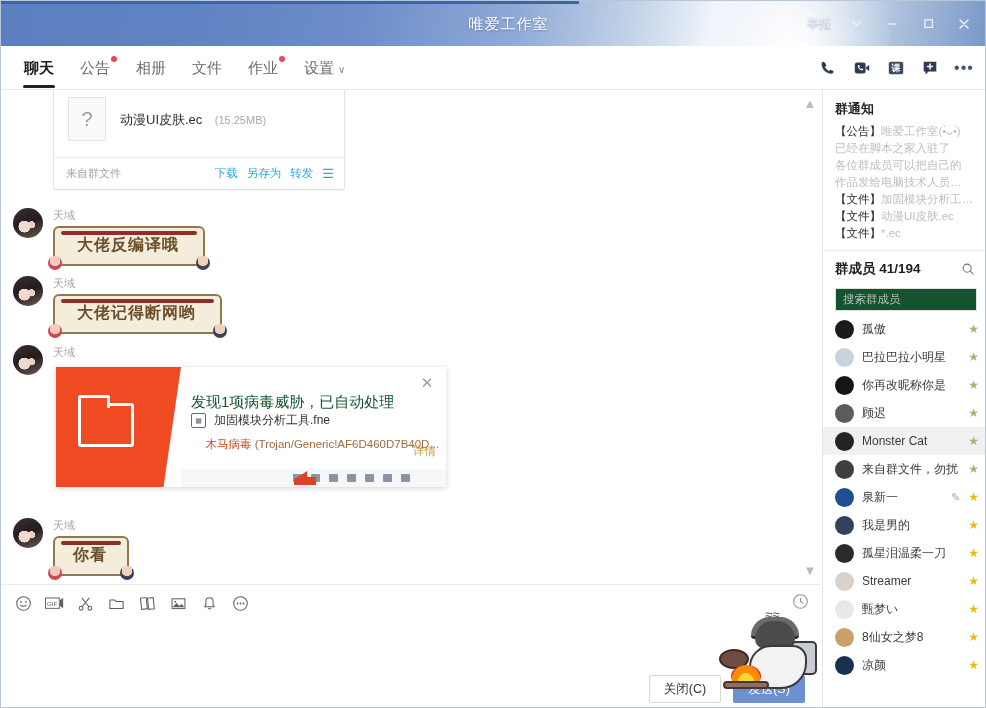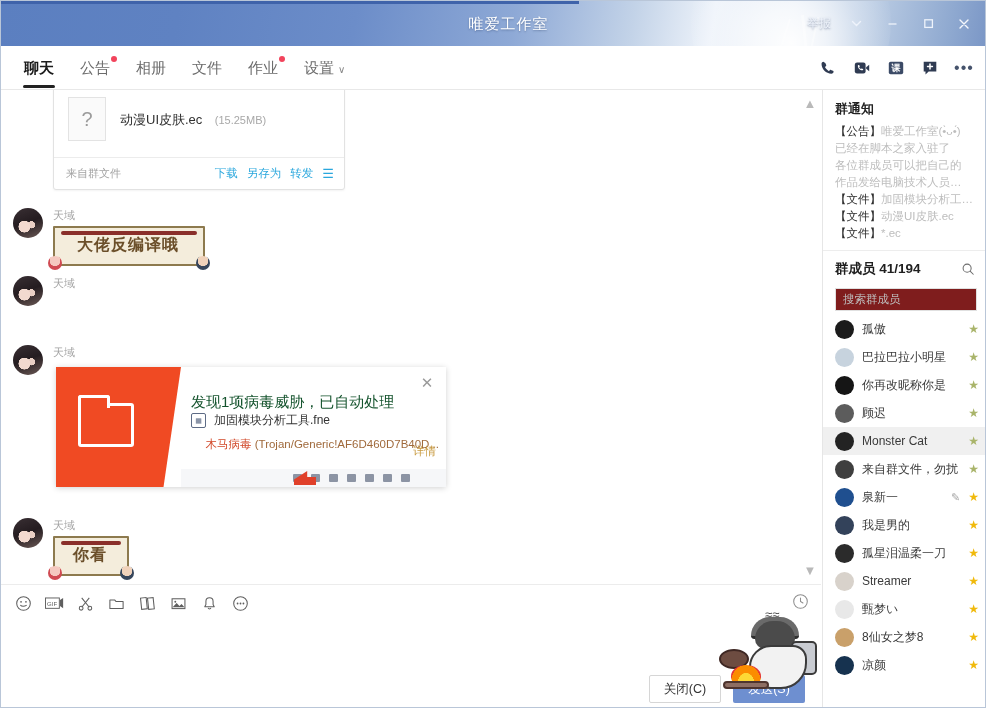--- a/index.html
+++ b/index.html
@@ -118,21 +118,21 @@
       radial-gradient(circle at 38% 62%, #f2d9cf 0 22%, rgba(0,0,0,0) 23%),
       radial-gradient(circle at 62% 56%, #e9cfc4 0 14%, rgba(0,0,0,0) 15%),
       linear-gradient(160deg, #3a3034 0%, #241c20 48%, #6c5a56 100%);
   }
   .sender { font-size: 11px; color: #a3a3a3; margin-bottom: 3px; }
 
   
   .sticker {
     position: relative; display: inline-block;
     background: #f4eddc; border: 2px solid #8d7a4e;
-    border-radius: 1px; padding: 7px 24px 8px 22px;
+    border-radius: 6px; padding: 7px 24px 8px 22px;
   }
   .sticker::before {
     content:""; position:absolute; left:6px; right:6px; top:3px;
     height:4px; background:#8a2f2a; border-radius:2px;
   }
   .sticker .txt {
     font-size: 16px; color: #6b4f2a; font-weight: 700;
     letter-spacing: 1px; white-space: nowrap;
   }
   .sticker .chibi {
@@ -301,21 +301,21 @@
   #notice .line .tag { color: #2f2f2f; }
   #notice .blurred { color:#bdbdbd; filter: blur(0.35px); }
 
   #memhead {
     display:flex; align-items:center; padding: 9px 12px 4px 12px;
   }
   #memhead .t { font-size: 13.5px; font-weight: 700; color: #1f1f1f; }
   #memhead .sicon { margin-left:auto; color:#6d6d6d; cursor:pointer; display:flex; }
   #memsearch {
     margin: 6px 10px 4px 12px; height: 23px;
-    border: 1px solid #e0e0e0; background:#7f1d1d;
+    border: 1px solid #e0e0e0; background:#14532d;
     display:flex; align-items:center; padding: 0 7px;
   }
   #memsearch span { font-size: 11.5px; color: #bfbfbf; }
 
   .member {
     display:flex; align-items:center; gap: 8px;
     height: 28px; padding: 0 8px 0 12px; cursor:pointer;
   }
   .member:hover, .member.hovered { background: #f0f0f0; }
   .member .mav { width: 19px; height: 19px; border-radius:50%; flex:none; background:#333; }
@@ -456,20 +456,25 @@
           <span class="chibi right"></span>
           <span class="txt">大佬反编译哦</span>
         </div>
       </div>
     </div>
 
     <div class="msg" style="left:12px;top:186px;display:flex;gap:10px;">
       <div class="avatar anime"></div>
       <div>
         <div class="sender">天域</div>
+        <div class="sticker">
+          <span class="chibi left"></span>
+          <span class="chibi right"></span>
+          <span class="txt">大佬记得断网哟</span>
+        </div>
       </div>
     </div>
 
     <div class="msg" style="left:12px;top:255px;display:flex;gap:10px;">
       <div class="avatar anime"></div>
       <div>
         <div class="sender">天域</div>
       </div>
     </div>
 

